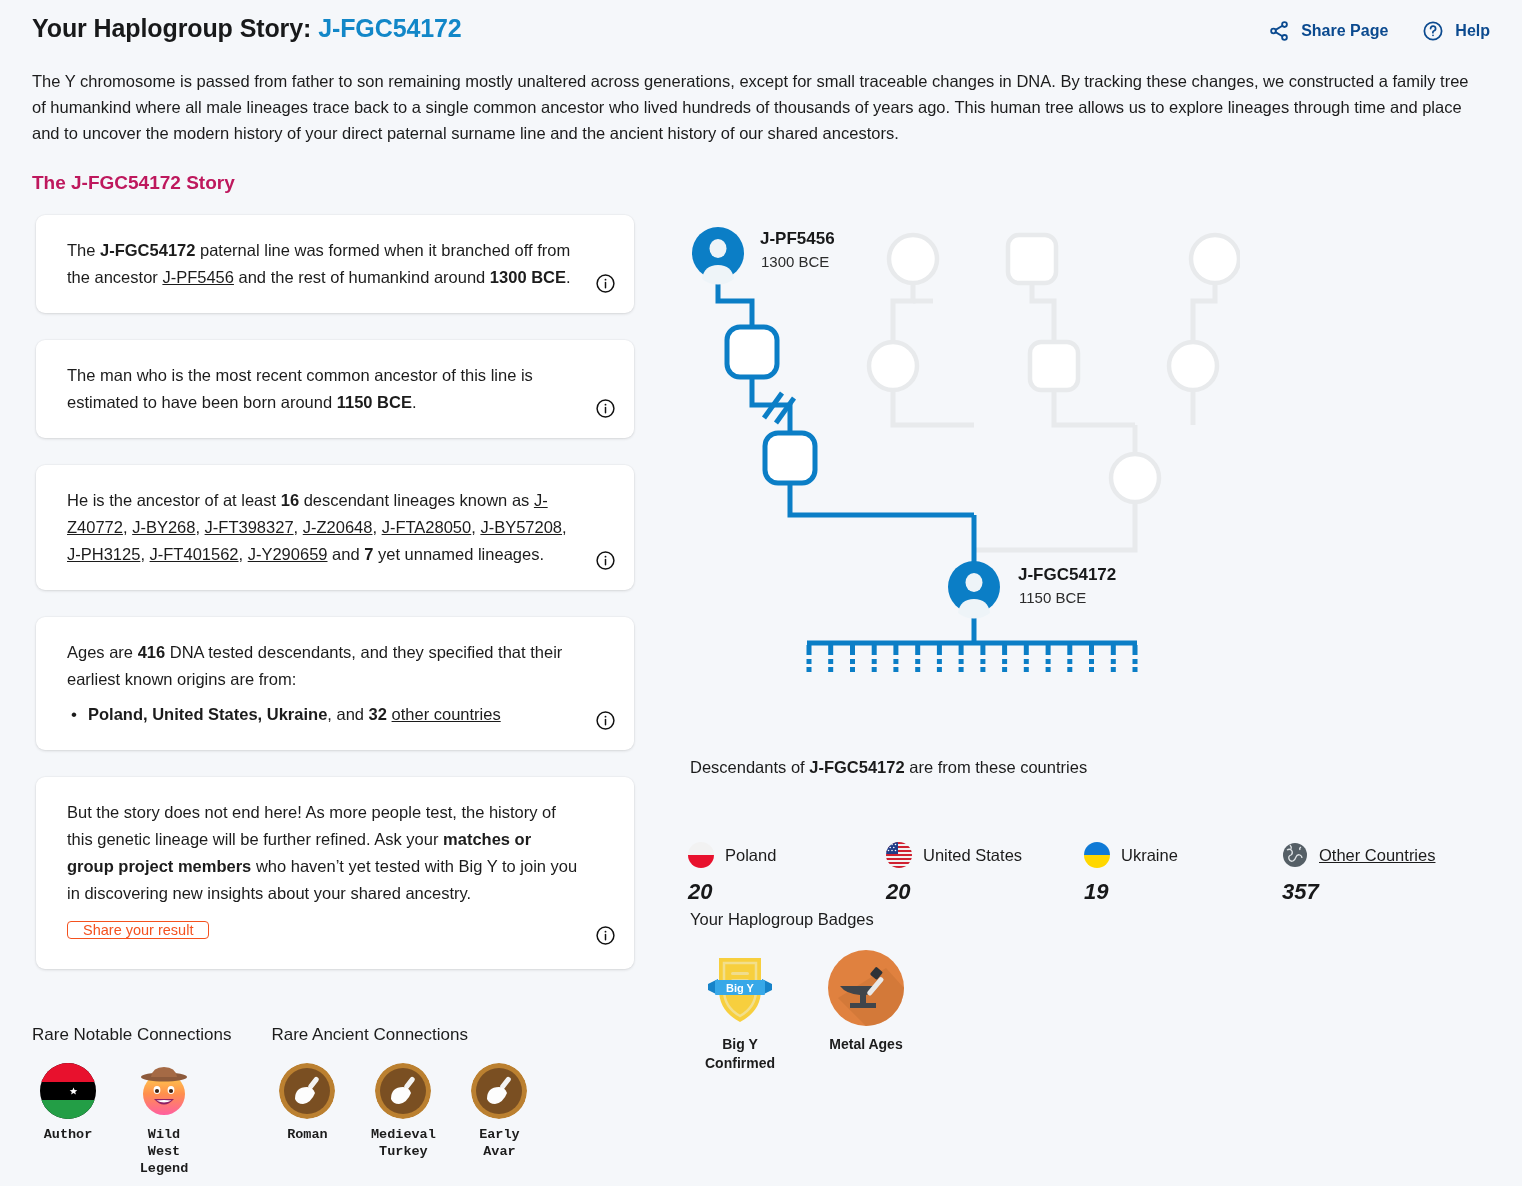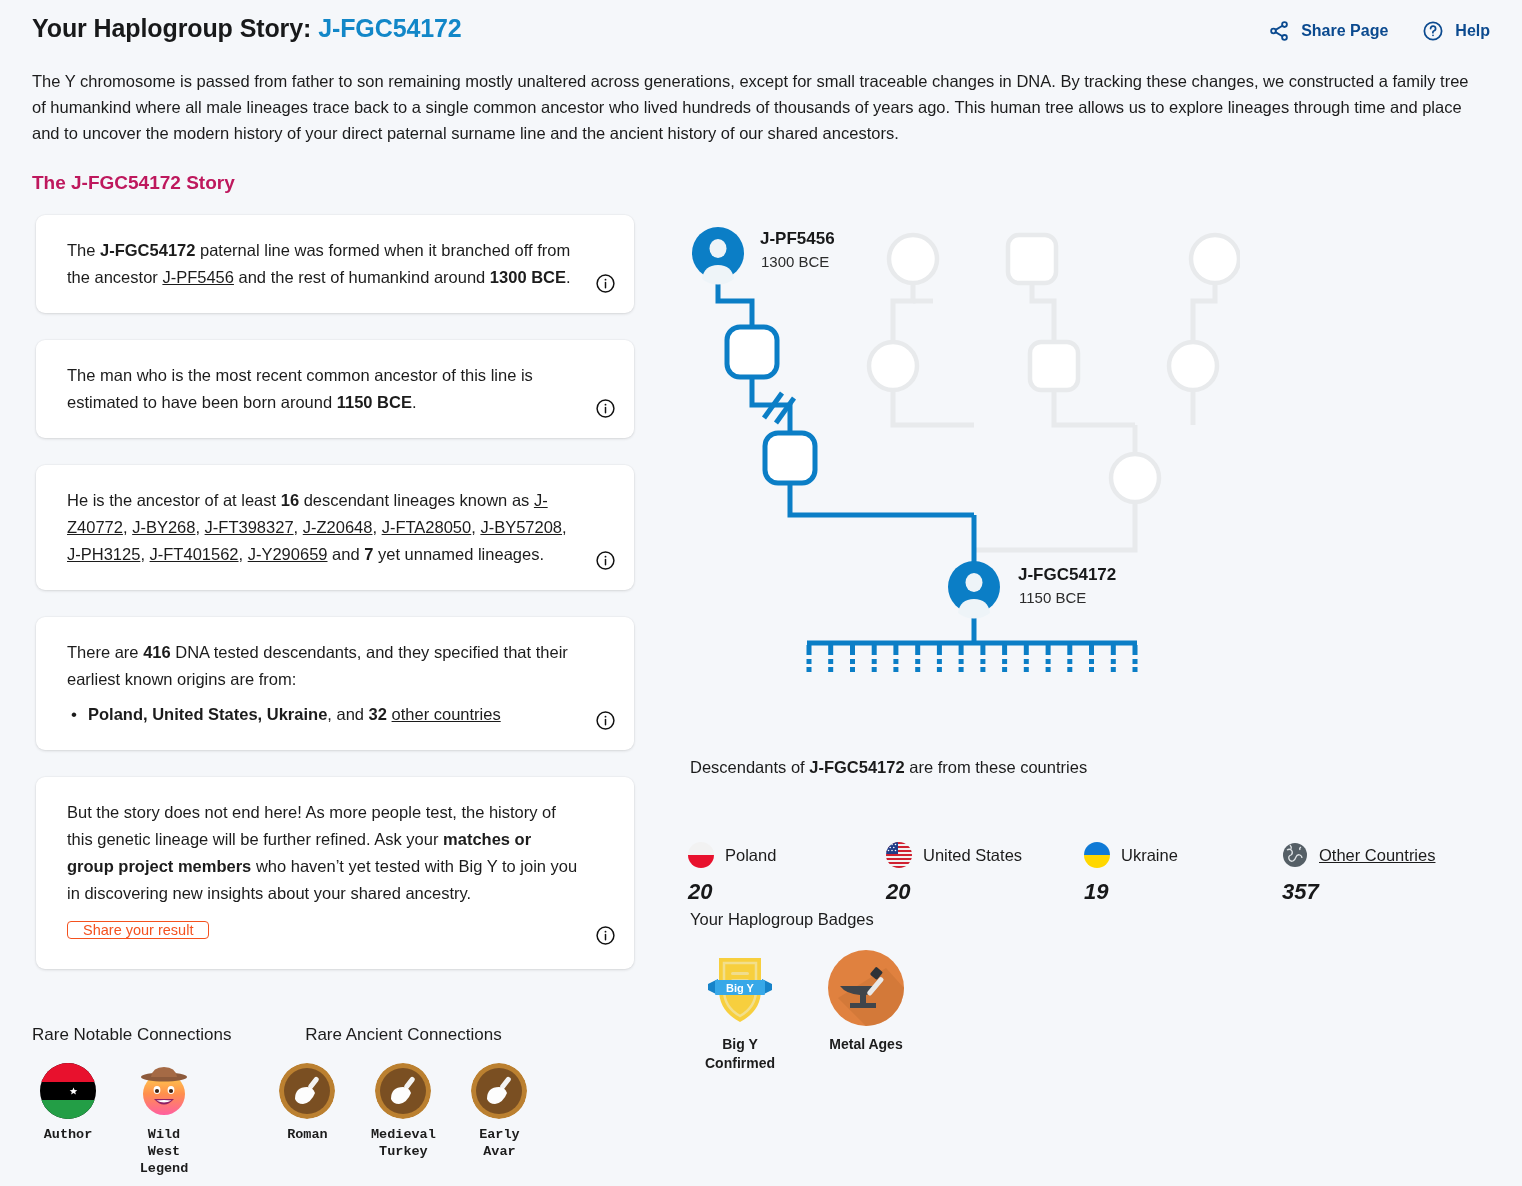--- a/index.html
+++ b/index.html
@@ -73,21 +73,21 @@
     display: inline-block; margin-top: 14px;
     border: 1.6px solid #f4511e; color: #f4511e; background: transparent;
     border-radius: 4px; padding: 0 15px;
     font-size: 14.5px; font-family: "Liberation Sans", sans-serif;
     cursor: pointer;
   }
 
   
   .rare-wrap { position: absolute; left: 32px; top: 1025px; display: flex; gap: 40px; }
   .rare-group-title {
-    font-size: 17px; color: #1c1c1c; margin-bottom: 18px; white-space: nowrap; text-align: center;
+    font-size: 17px; color: #1c1c1c; margin-bottom: 18px; white-space: nowrap;
   }
   .rare-items { display: flex; gap: 24px; }
   .rare-item { width: 72px; text-align: center; cursor: pointer; }
   .rare-badge {
     width: 56px; height: 56px; border-radius: 50%; margin: 0 auto 7px auto;
     overflow: hidden; position: relative;
   }
   .rare-label {
     font-size: 13.5px; font-weight: bold; color: #1c1c1c; line-height: 17px; font-family: Liberation Mono, monospace;
   }
@@ -210,21 +210,21 @@
         <svg width="21" height="21" viewBox="0 0 24 24" fill="none" stroke="#111" stroke-width="1.7">
           <circle cx="12" cy="12" r="9.6"></circle>
           <circle cx="12" cy="7.6" r="1.05" fill="#111" stroke="none"></circle>
           <line x1="12" y1="10.8" x2="12" y2="16.8" stroke-linecap="round"></line>
         </svg>
       </span>
     </div>
 
     <div class="card">
       <div style="margin-bottom:8px;">
-        <span>There are </span><b>416</b><span> DNA tested descendants, and they specified that their earliest known origins are from:</span>
+        <span>Ages are </span><b>416</b><span> DNA tested descendants, and they specified that their earliest known origins are from:</span>
       </div>
       <ul class="bullets">
         <li><b>Poland, United States, Ukraine</b><span>, and </span><b>32</b><span>&nbsp;</span><span class="lnk">other countries</span></li>
       </ul>
       <span class="info-icon">
         <svg width="21" height="21" viewBox="0 0 24 24" fill="none" stroke="#111" stroke-width="1.7">
           <circle cx="12" cy="12" r="9.6"></circle>
           <circle cx="12" cy="7.6" r="1.05" fill="#111" stroke="none"></circle>
           <line x1="12" y1="10.8" x2="12" y2="16.8" stroke-linecap="round"></line>
         </svg>

